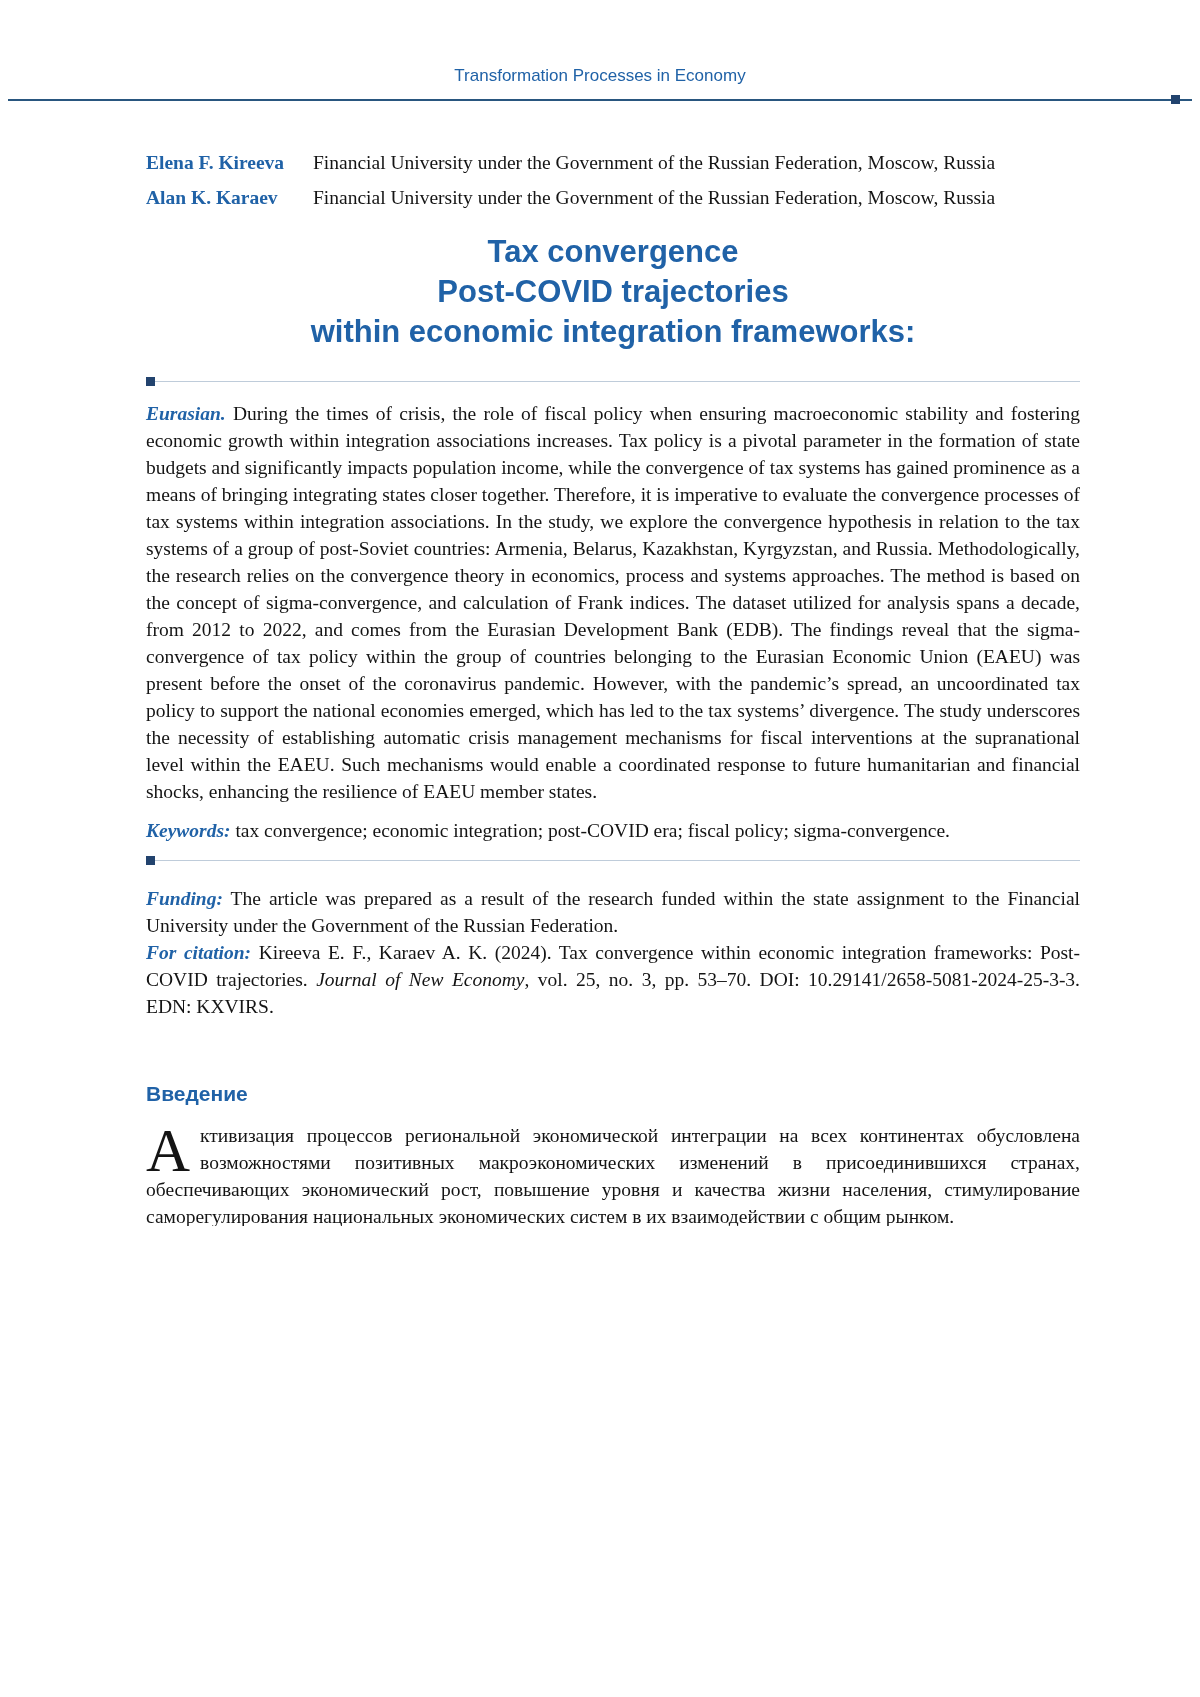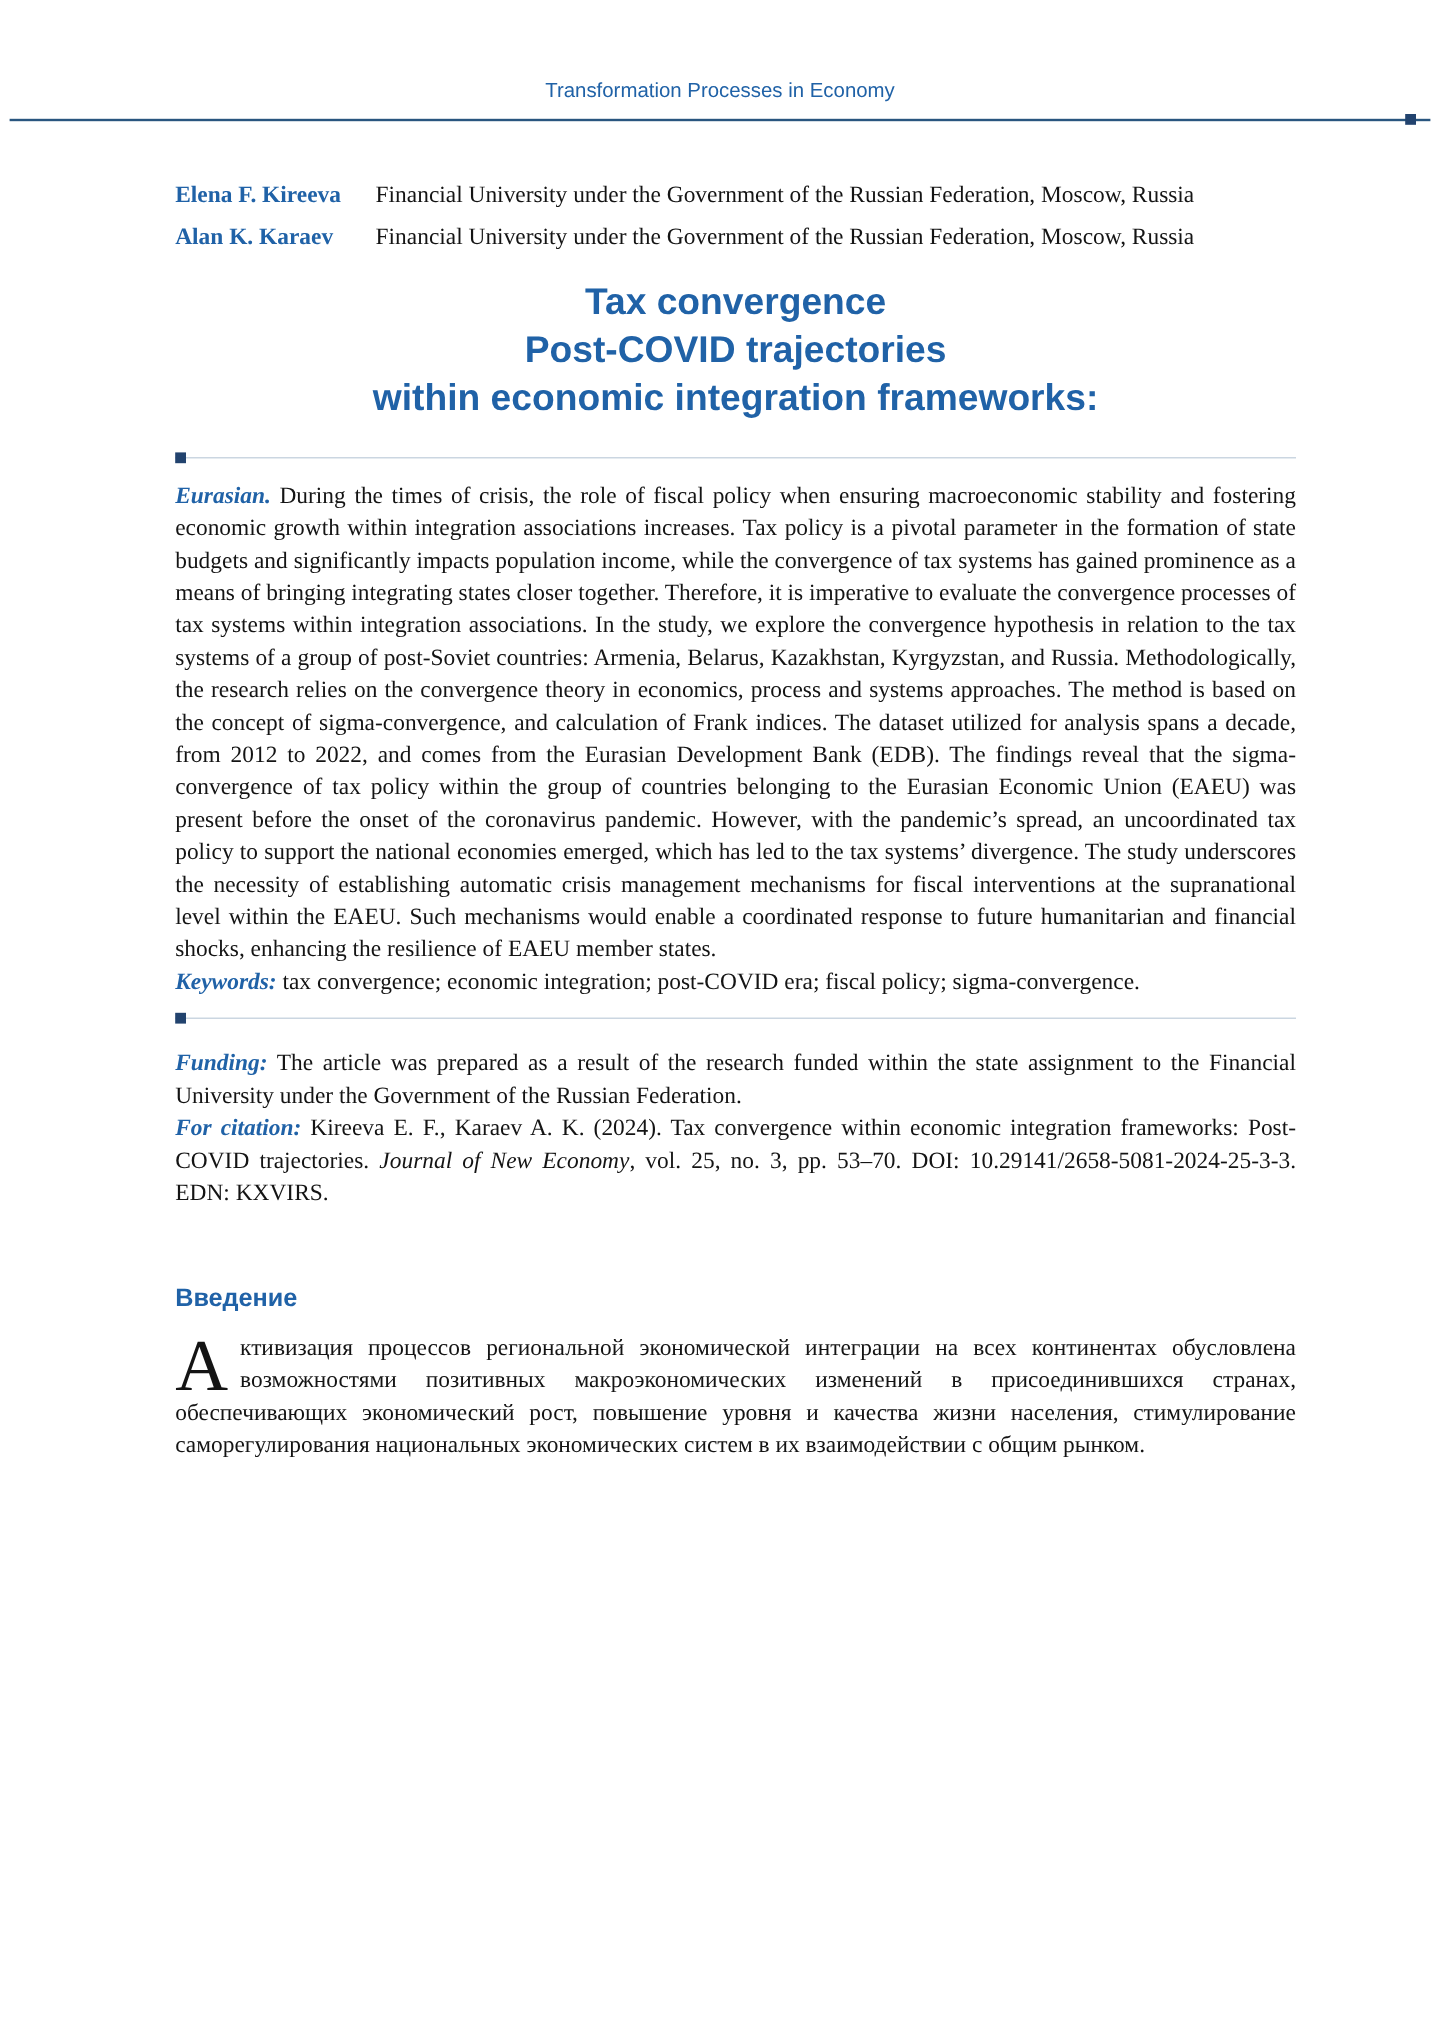--- a/index.html
+++ b/index.html
@@ -43,21 +43,21 @@
   }
   .title .tline{ display:block; }
   .divider{ position:relative; height:1px; background:var(--divider); }
   .divider .div-sq{
     position:absolute; left:0; top:-4px; width:9px; height:9px; background:var(--sq);
   }
   .divider.d1{ margin-top:28px; }
   .divider.d2{ margin-top:16px; }
   p.body{ font-size:19.5px; line-height:27px; text-align:justify; margin:0; }
   p.body.abstract{ margin-top:18px; }
-  p.body.keywords{ }
+  p.body.keywords{ margin-top:12px; }
   .label{ font-weight:bold; font-style:italic; color:var(--accent); }
   .meta{ margin-top:24px; }
   .section-heading{
     margin:62px 0 16px; 
     font-family:"Liberation Sans", sans-serif; font-weight:700;
     font-size:21px; color:var(--accent);
   }
   p.body.intro{ margin-top:14px; }
   .dropcap{
     float:left; font-size:61px; line-height:47px; padding:5px 10px 0 0;

